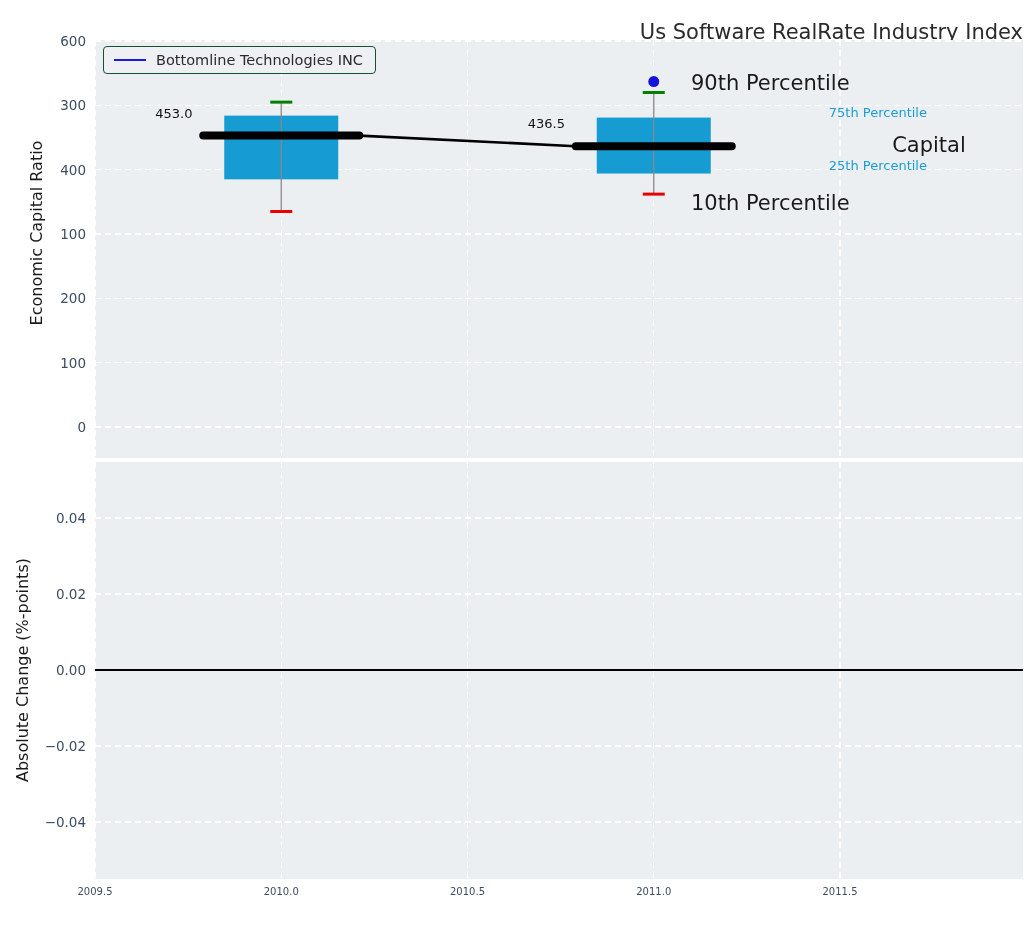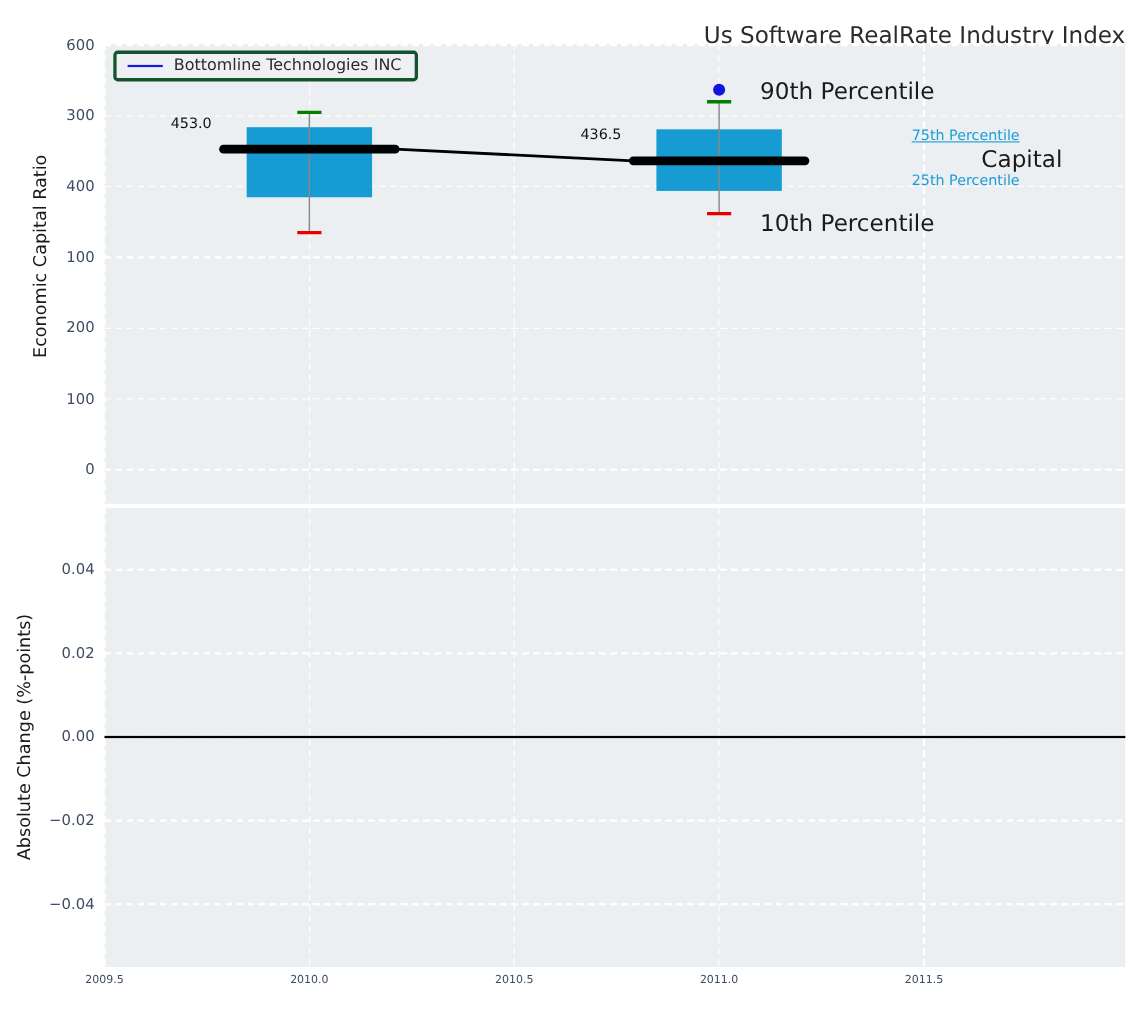--- a/index.html
+++ b/index.html
@@ -31,21 +31,21 @@
   .ytick{
     position:absolute;left:0;width:86px;text-align:right;height:20px;line-height:20px;
     font-size:13.5px;color:#3d4c63;
   }
   .xtick{
     position:absolute;top:886px;width:80px;margin-left:-40px;text-align:center;
     font-size:10px;color:#3d4c63;
   }
   .legend{
     position:absolute;left:103px;top:46px;height:28px;display:flex;align-items:center;
-    background:rgba(239,240,244,0.92);border:3px solid #14532d;border-radius:4px;
+    background:rgba(239,240,244,0.92);border:1px solid #14532d;border-radius:4px;
     padding:0 12px 0 10px;box-sizing:border-box;
   }
   .legend-line{display:inline-block;width:32px;height:0;border-top:2.6px solid #1b1be0;margin-right:10px;}
   .legend-label{font-size:14.5px;color:#2b2b2b;white-space:nowrap;}
   .annotation{position:absolute;white-space:nowrap;transform:translateY(-50%);}
   .annotation.lg{font-size:21px;color:#1a1a1a;}
   .annotation.sm{font-size:13px;color:#1a9cd6;}
   .boxlabel{position:absolute;white-space:nowrap;transform:translateY(-50%);font-size:13px;color:#111;}
   .zeroline{position:absolute;height:1.4px;left:0;right:0;background:#000;}
   svg.layer{position:absolute;left:0;top:0;}
@@ -116,19 +116,19 @@
     <div class="ytick" style="top: 584px;">0.02</div>
     <div class="ytick" style="top: 660px;">0.00</div>
     <div class="ytick" style="top: 736px;">−0.02</div>
     <div class="ytick" style="top: 812px;">−0.04</div>
     <div class="xtick" style="left: 95px;">2009.5</div>
     <div class="xtick" style="left: 281.25px;">2010.0</div>
     <div class="xtick" style="left: 467.5px;">2010.5</div>
     <div class="xtick" style="left: 653.75px;">2011.0</div>
     <div class="xtick" style="left: 840px;">2011.5</div>
     <div class="annotation lg" style="left: 691px; top: 82.8345px;">90th Percentile</div>
-    <div class="annotation sm" style="left: 828.825px; top: 124px; text-decoration: underline;">75th Percentile</div>
+    <div class="annotation sm" style="left: 828.825px; top: 112px;">75th Percentile</div>
     <div class="annotation lg" style="left: 892.15px; top: 145.235px;">Capital</div>
     <div class="annotation sm" style="left: 828.825px; top: 165.499px;">25th Percentile</div>
     <div class="annotation lg" style="left: 691px; top: 203.132px;">10th Percentile</div>
     <div class="boxlabel" style="left: 155.25px; top: 112.585px;">453.0</div>
     <div class="boxlabel" style="left: 527.75px; top: 123.2px;">436.5</div>
   </div>
 
 </body></html>

